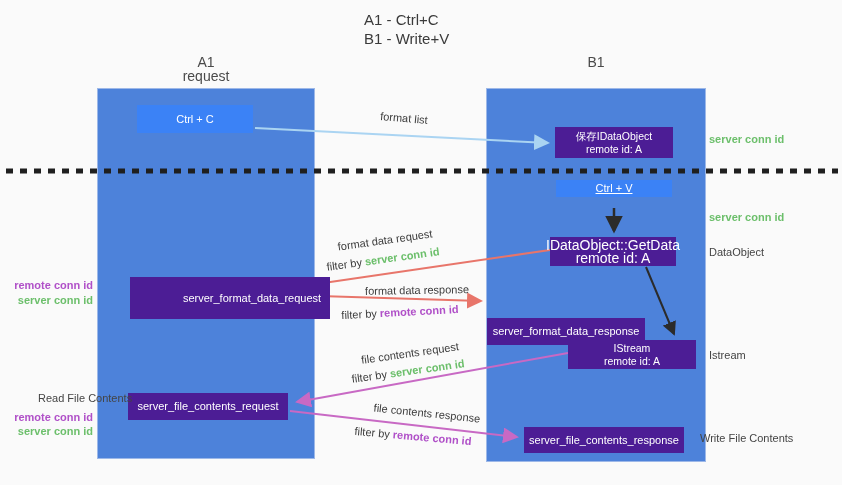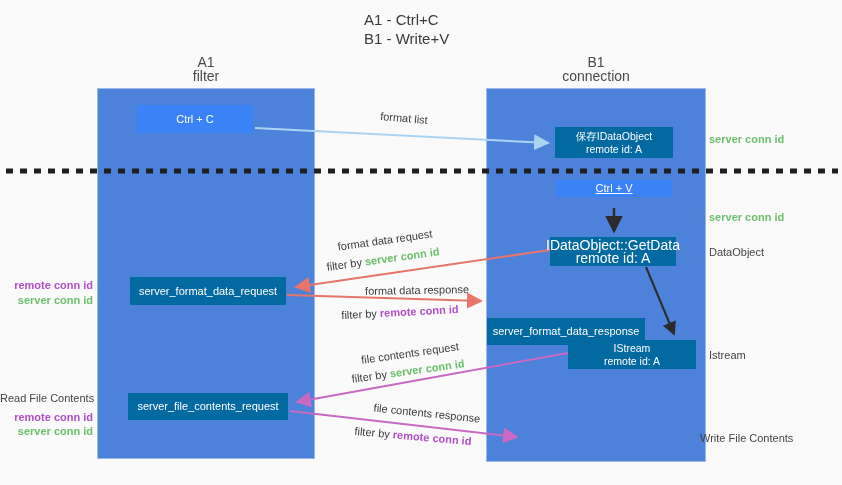--- a/index.html
+++ b/index.html
@@ -27,26 +27,26 @@
   #lane-right{left:486px;top:88px;width:220px;height:374px;}
   
   #arrows{position:absolute;left:0;top:0;z-index:3;pointer-events:none;}
   
   .node{
     position:absolute;z-index:4;display:flex;flex-direction:column;
     align-items:center;justify-content:center;
     color:#fff;font-size:11px;line-height:13px;text-align:center;white-space:nowrap;
   }
   .node.green{background:#3b82f6;}
-  .node.orange{background:#0369a1;justify-content:center;}
+  .node.orange{background:#4c1d95;justify-content:center;}
   #n-ctrl-c{left:137px;top:105px;width:116px;height:28px;}
   #n-save-dobj{left:555px;top:127px;width:118px;height:31px;font-size:10.5px;}
   #n-ctrl-v{left:556px;top:180px;width:116px;height:17px;text-decoration:underline;}
   #n-getdata{left:550px;top:237px;width:126px;height:29px;font-size:14px;}
-  #n-fmt-req{left:130px;top:277px;width:156px;height:28px;}
+  #n-fmt-req{left:130px;top:277px;width:156px;height:42px;padding-left:44px;}
   #n-fmt-resp{left:487px;top:289px;width:158px;height:27px;margin-top:29px;}
   #n-istream{left:568px;top:340px;width:128px;height:29px;font-size:10.5px;}
   #n-file-req{left:128px;top:393px;width:160px;height:27px;}
   #n-file-resp{left:524px;top:427px;width:160px;height:26px;}
   
   .flabel{
     position:absolute;z-index:5;white-space:nowrap;
     font-size:11px;color:#3c3c3c;
   }
   .flabel .g{color:#6cbf6b;font-weight:bold;}
@@ -67,41 +67,40 @@
   .side.dark{color:#444;}
   .rightcol{left:709px;}
   .leftcol{text-align:right;width:93px;left:0;}
   #sl-scid-top{top:133px;}
   #sl-scid-mid{top:211px;}
   #sl-dataobject{top:246px;}
   #sl-istream{top:349px;}
   #sl-write{top:432px;left:700px;}
   #sl-left-mid-rc{top:279px;}
   #sl-left-mid-sc{top:294px;}
-  #sl-read{top:392px;}
+  #sl-read{top:392px;padding-left:38px;}
   #sl-left-low-rc{top:411px;}
   #sl-left-low-sc{top:425px;}
 </style>
 </head>
 <body>
 
 <div id="canvas">
 
   <div class="title">
     <div>A1 - Ctrl+C</div>
     <div>B1 - Write+V</div>
   </div>
 
   <div class="lane-header" id="hdr-left">
     <div>A1</div>
-    <div>filter</div>
+    <div>request</div>
   </div>
   <div class="lane-header" id="hdr-right">
     <div>B1</div>
-    <div>connection</div>
   </div>
 
   <div class="lane" id="lane-left"></div>
   <div class="lane" id="lane-right"></div>
 
   <svg id="arrows" width="842" height="485" viewBox="0 0 842 485">
     <defs>
       <marker id="m-blue" markerWidth="8" markerHeight="8" refX="7" refY="4" orient="auto">
         <path d="M0,0 L8,4 L0,8 z" fill="#aad4f2"></path>
       </marker>
@@ -161,20 +160,23 @@
 
   <div class="node orange" id="n-istream">
     <div>IStream</div>
     <div>remote id: A</div>
   </div>
 
   <div class="node orange" id="n-file-req">
     <div>server_file_contents_request</div>
   </div>
 
+  <div class="node orange" id="n-file-resp">
+    <div>server_file_contents_response</div>
+  </div>
 
   <div class="flabel" id="lbl-format-list">format list</div>
 
   <div class="flabel" id="lbl-fdr">format data request</div>
 
   <div class="flabel" id="lbl-filter-sc1">
     <span>filter by </span><span class="g">server conn id</span>
   </div>
 
   <div class="flabel" id="lbl-fdresp">format data response</div>

